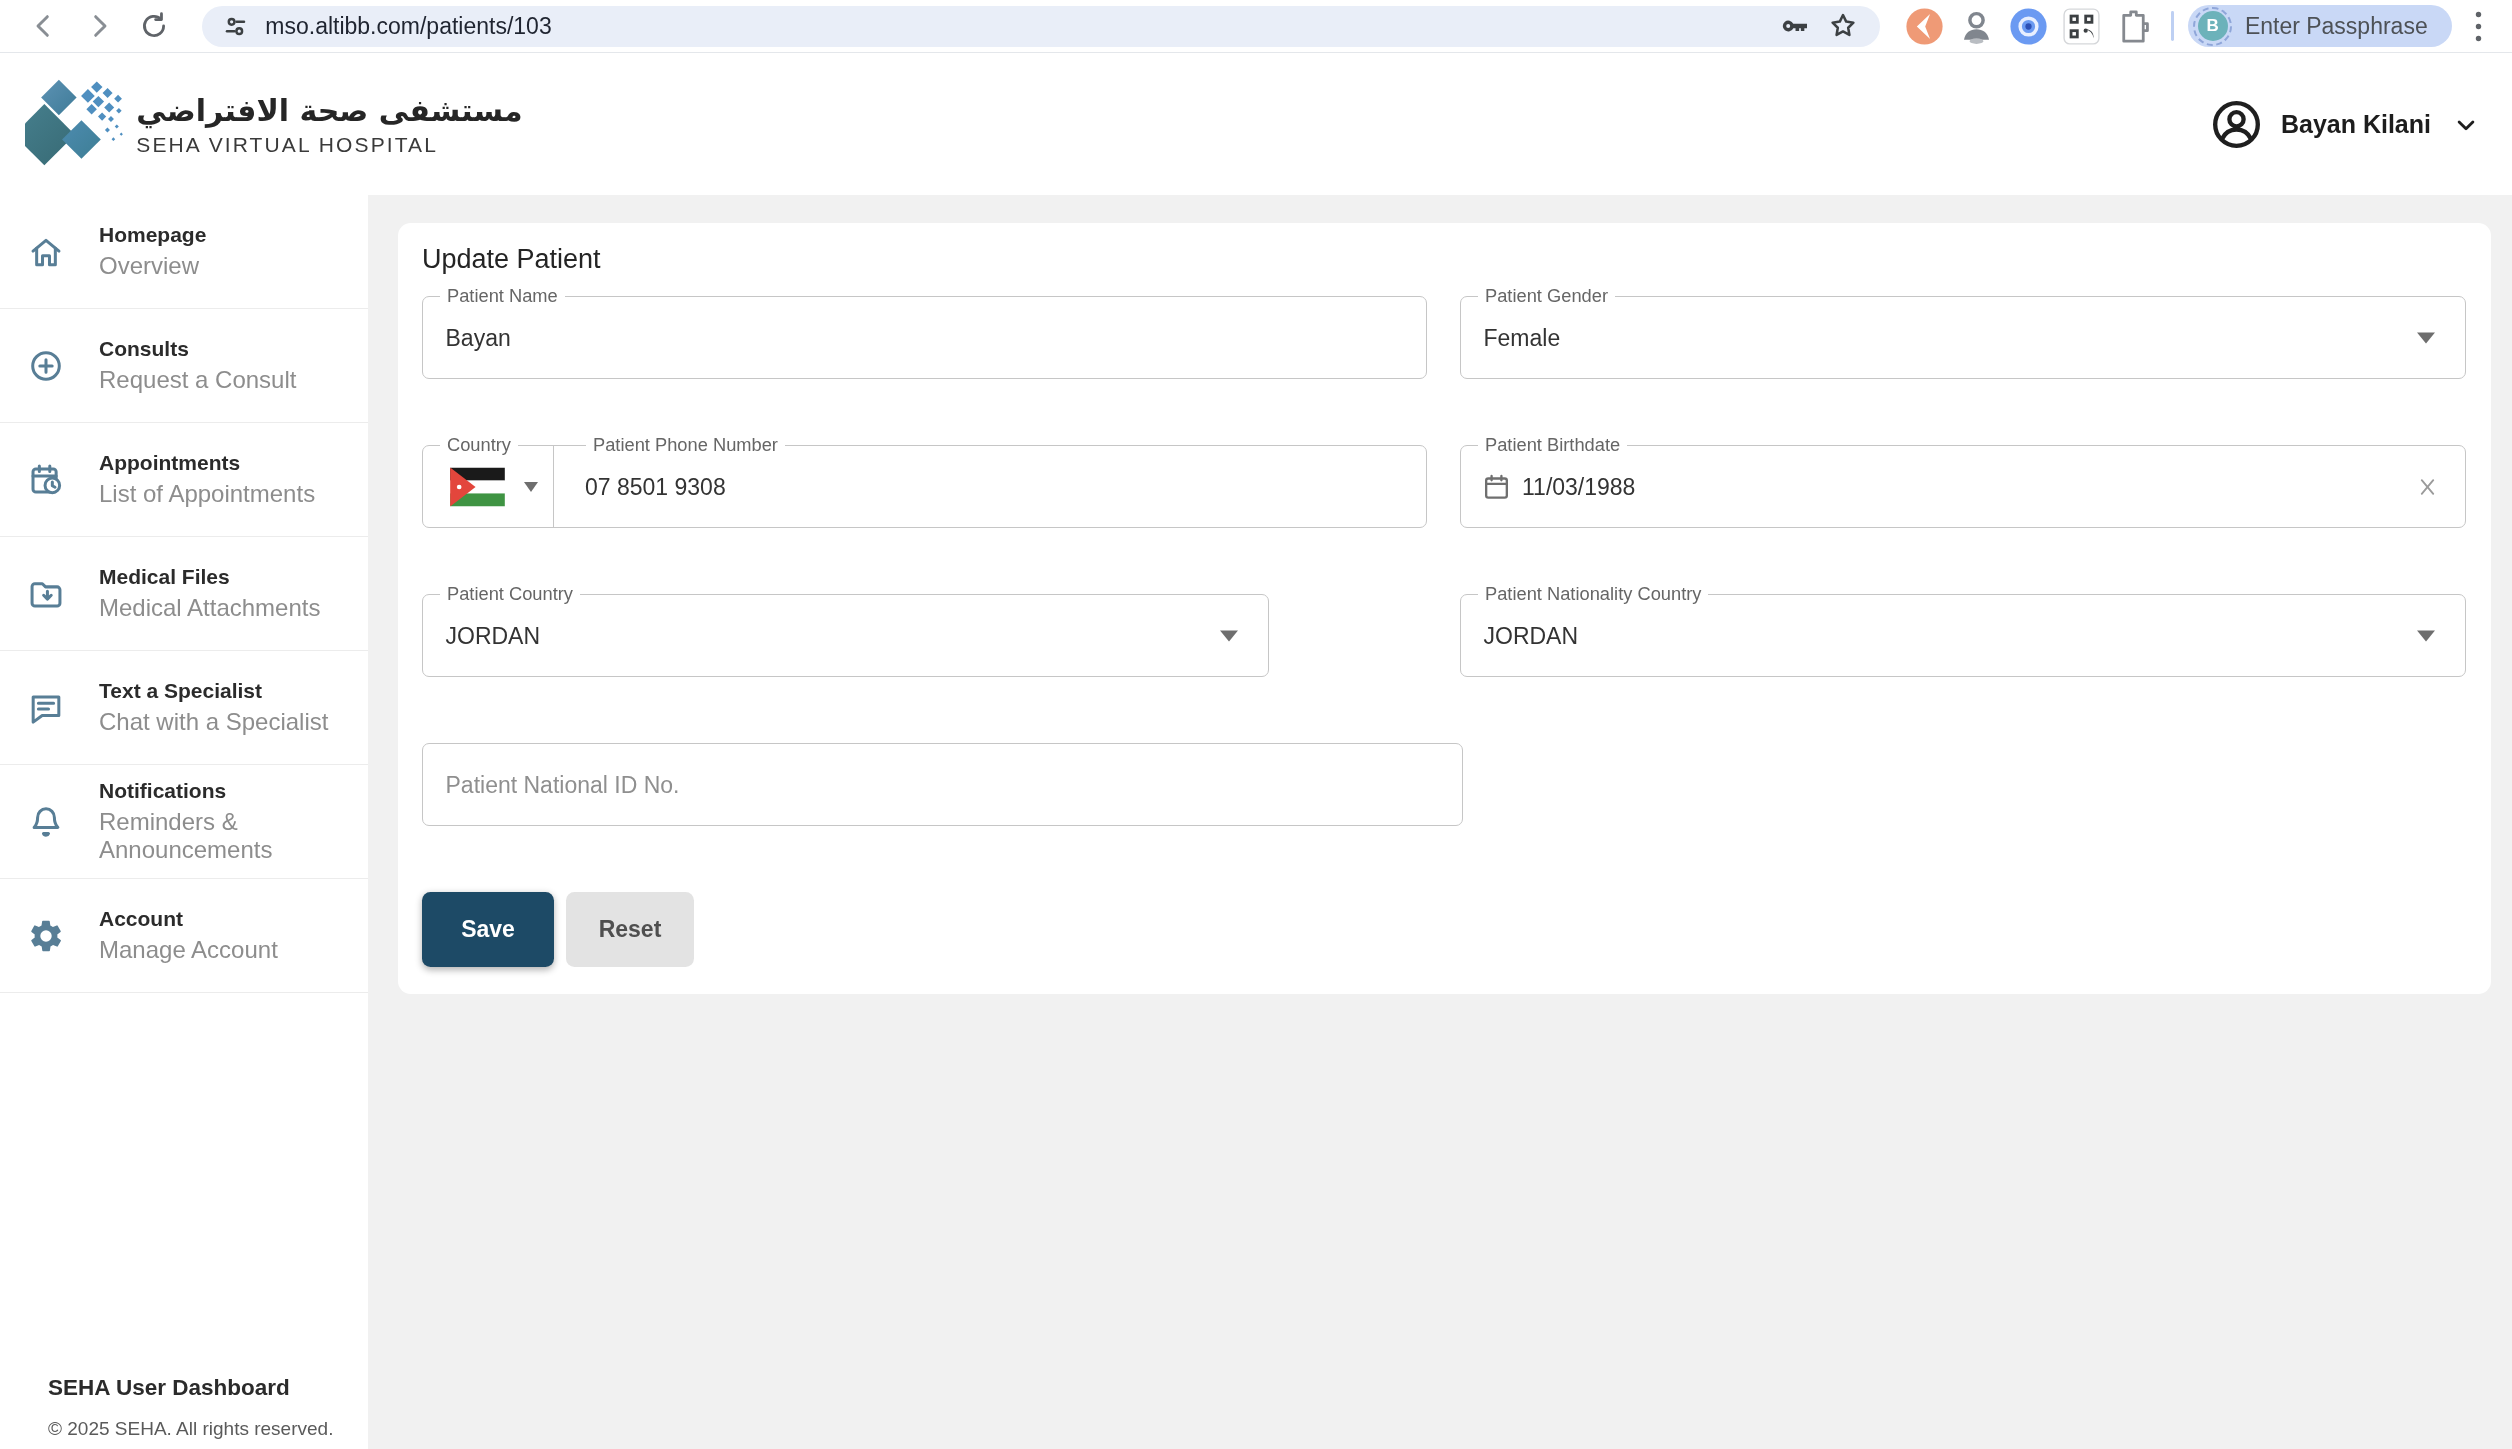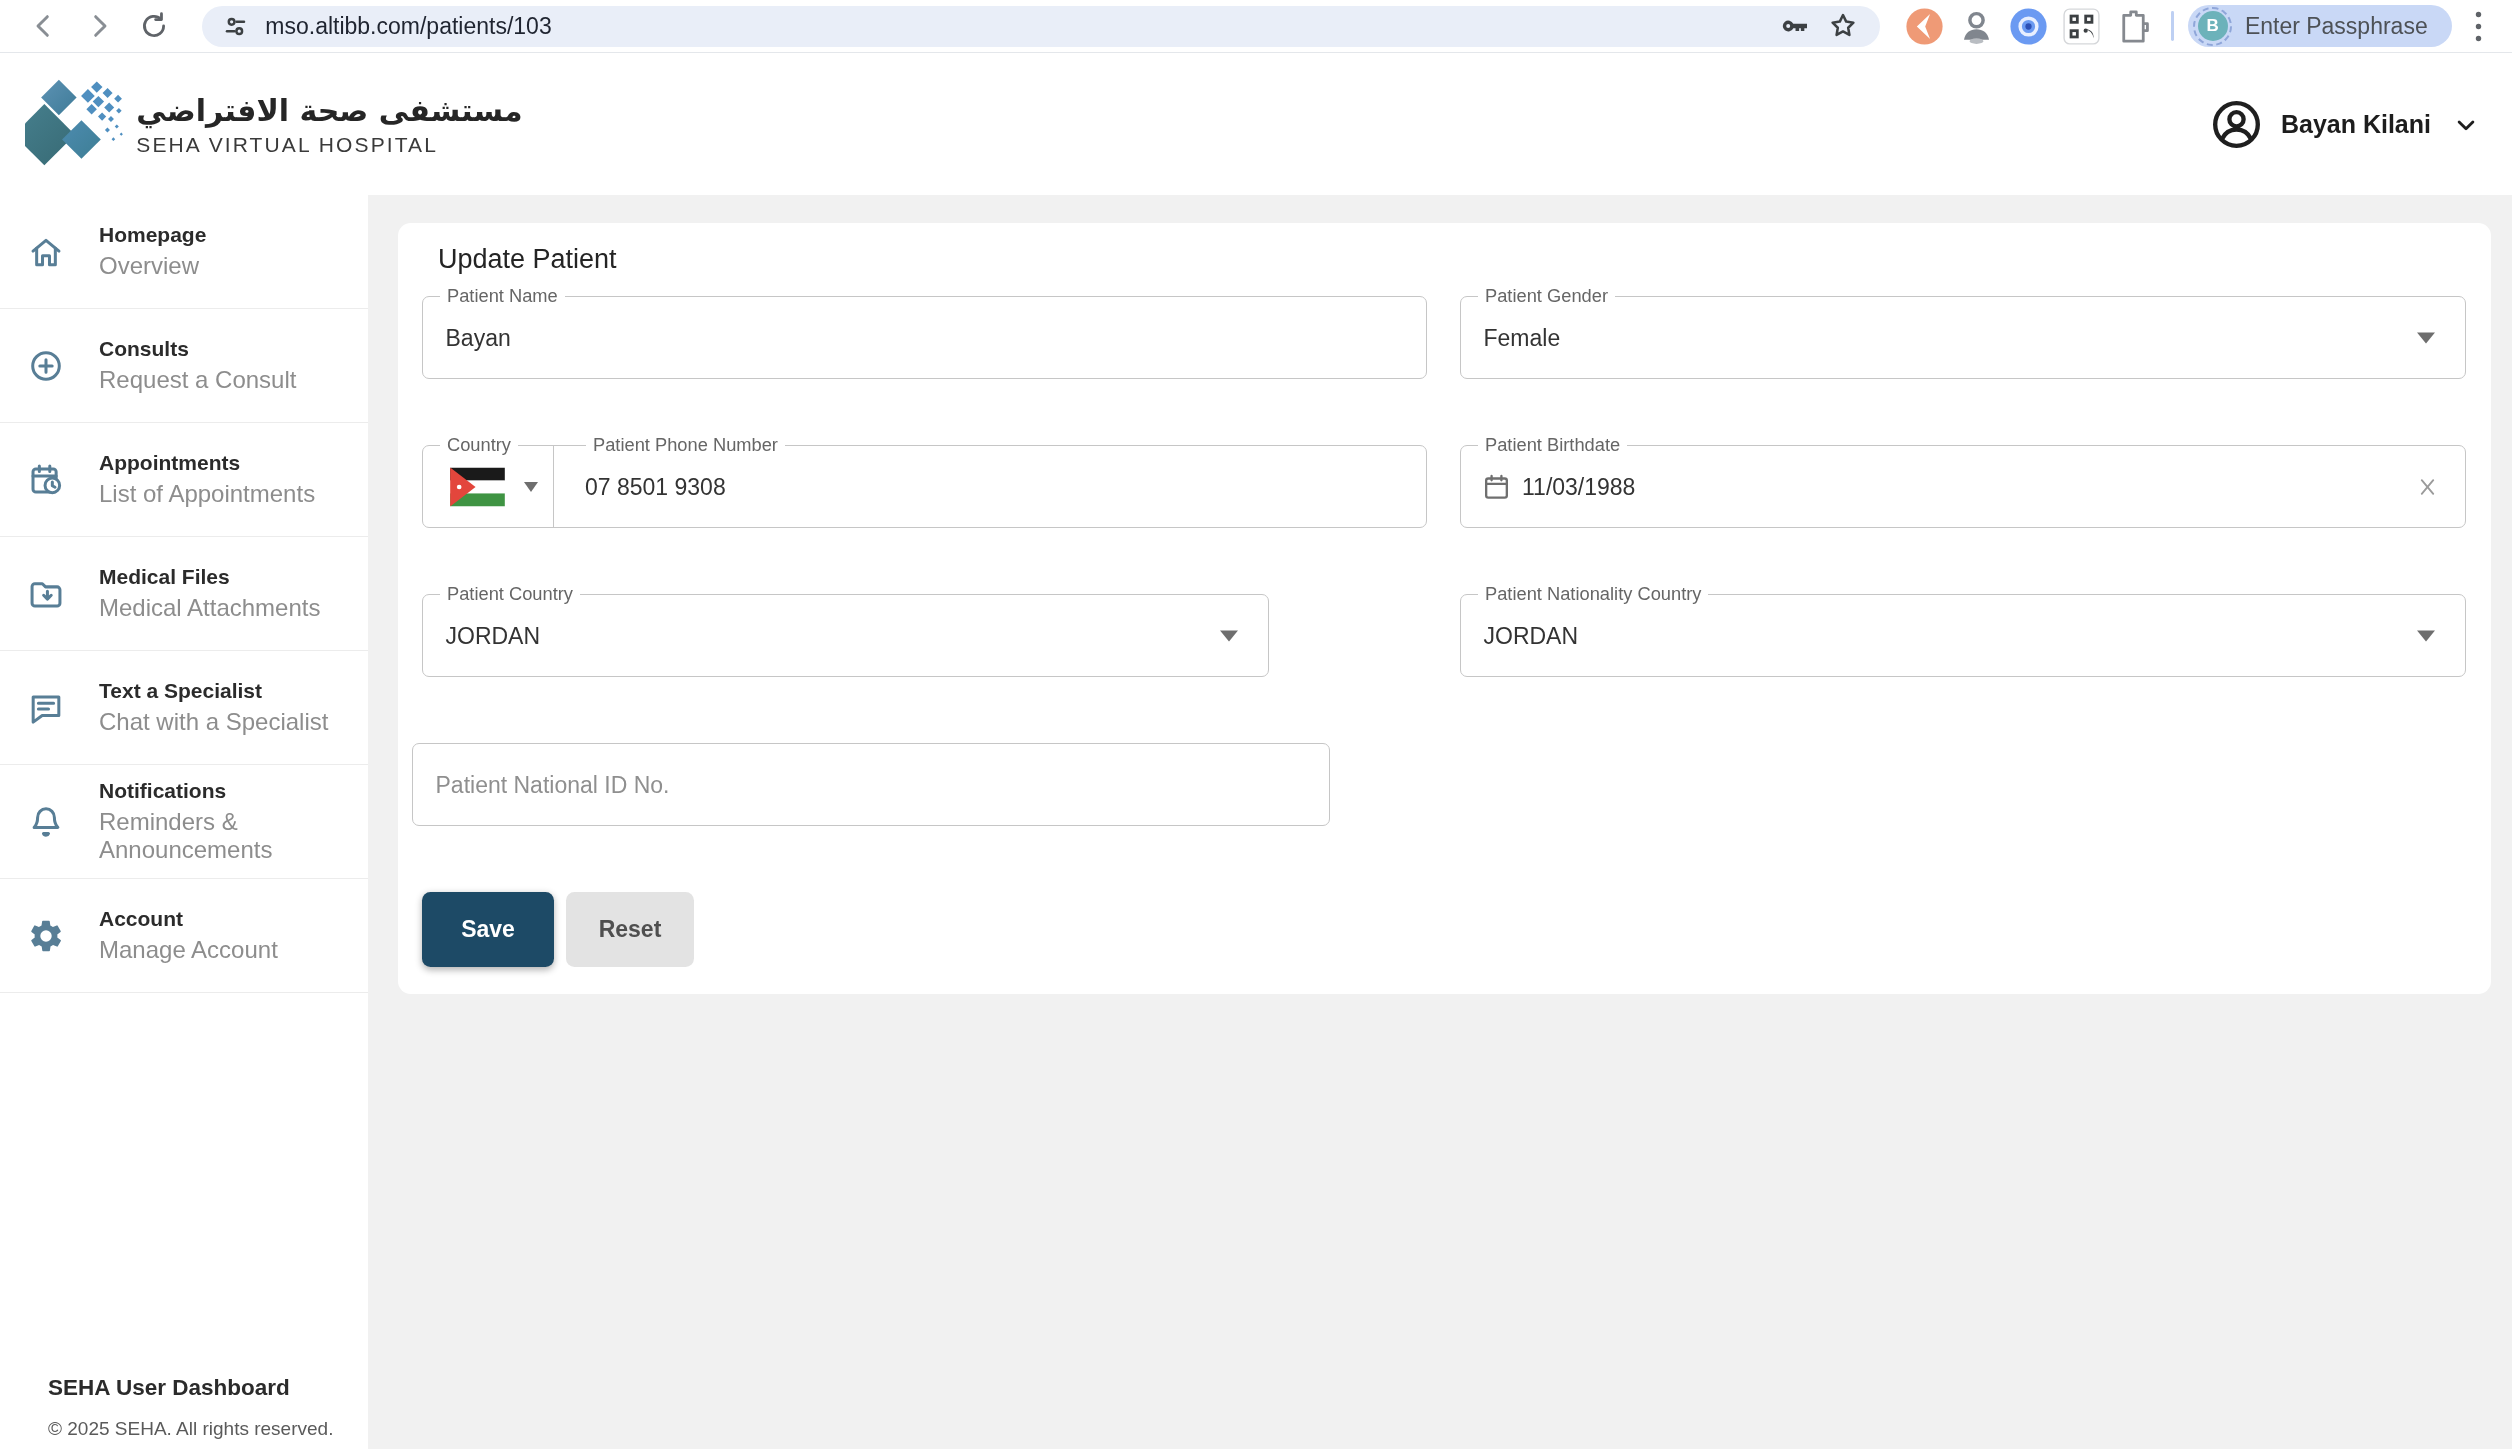--- a/index.html
+++ b/index.html
@@ -76,21 +76,21 @@
 
   
   .main {
     position:absolute; left:368px; top:195px; right:0; bottom:0;
     background:#f1f1f1;
   }
   .card {
     position:absolute; left:30px; top:28px; width:2093px; height:771px;
     background:#fff; border-radius:12.7px;
   }
-  .cardtitle { position:absolute; left:40px; top:21px; font-size:27px; font-weight:500; color:#242424; }
+  .cardtitle { position:absolute; left:24px; top:21px; font-size:27px; font-weight:500; color:#242424; }
 
   .field {
     position:absolute; height:83px; border:1.4px solid #c6c6c6; border-radius:7px; background:#fff; cursor:text;
   }
   .flabel {
     position:absolute; top:-12px; background:#fff; padding:0 7px;
     font-size:18.3px; color:#666; line-height:1.2; white-space:nowrap;
   }
   .fvalue {
     position:absolute; left:22.5px; top:50%; transform:translateY(-50%);
@@ -415,21 +415,21 @@
         <span class="flabel" style="left:17px;">Patient Country</span>
         <span class="fvalue">JORDAN</span>
         <span class="dd"></span>
       </div>
       <div class="field" style="left:1062px; top:371px; width:1006px;">
         <span class="flabel" style="left:17px;">Patient Nationality Country</span>
         <span class="fvalue">JORDAN</span>
         <span class="dd"></span>
       </div>
 
-      <div class="field" style="left:14px; top:520px; width:918px;">
+      <div class="field" style="left:24px; top:520px; width:1041px;">
         <span class="fvalue fplaceholder">Patient National ID No.</span>
       </div>
 
       <button class="btn btn-save">Save</button>
       <button class="btn btn-reset">Reset</button>
     </div>
   </div>
 
 </div>
 

